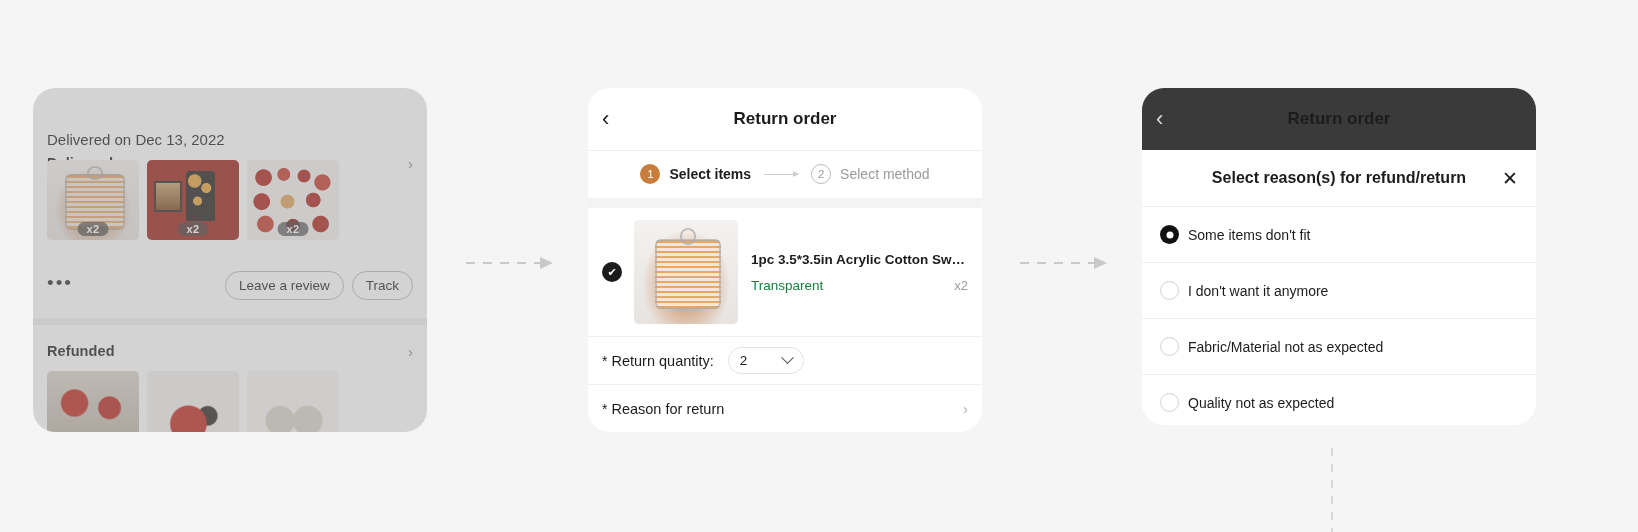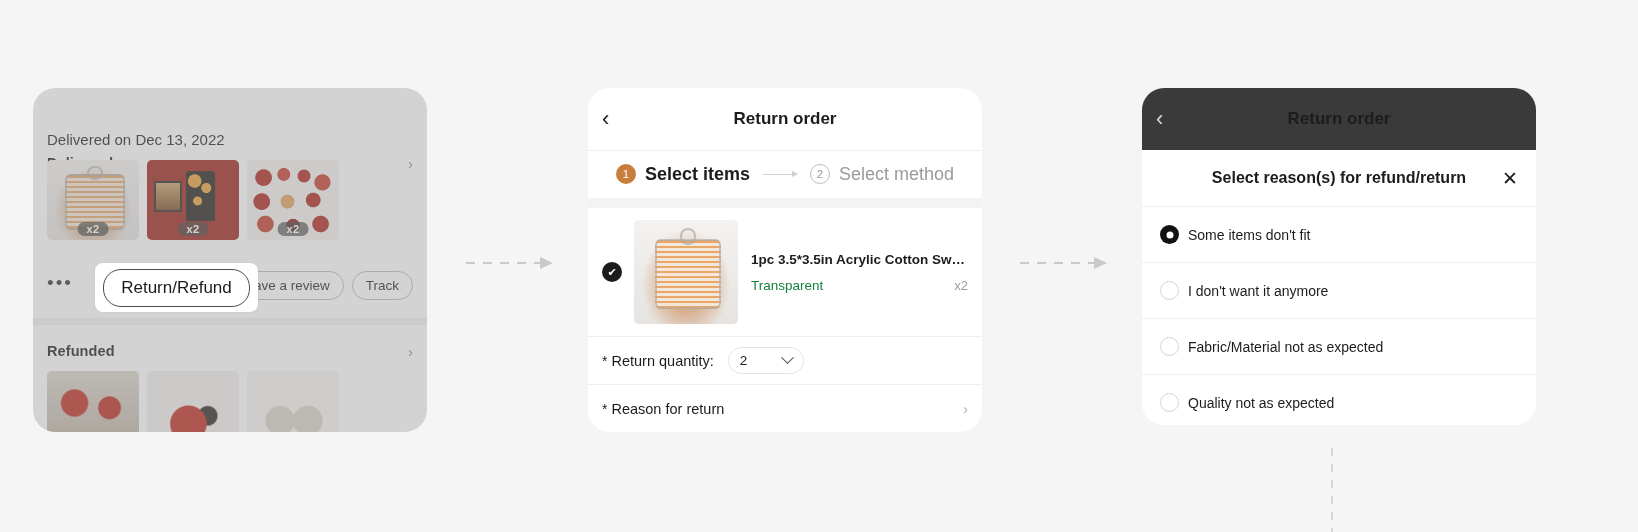--- a/index.html
+++ b/index.html
@@ -198,21 +198,21 @@
     gap: 9px;
     border-bottom: 1px solid #efefef;
   }
   .step-num {
     width: 20px; height: 20px; border-radius: 50%;
     display: flex; align-items: center; justify-content: center;
     font-size: 11.5px; box-sizing: border-box;
   }
   .step-num.active { background: #c87d3c; color: #fff; }
   .step-num.idle { border: 1px solid #bdbdbd; color: #9a9a9a; background: #fff; }
-  .step-label { font-size: 18px; text-align: center; }
+  .step-label { font-size: 14px; text-align: center; }
   .step-label.active { color: #1c1c1c; font-weight: bold; }
   .step-label.idle { color: #9a9a9a; }
   .step-arrow {
     width: 34px; height: 1px; background: #cfcfcf; position: relative; margin: 0 4px;
   }
   .step-arrow:after {
     content:""; position:absolute; right:-1px; top:-3px;
     border-left: 6px solid #cfcfcf;
     border-top: 3.5px solid transparent;
     border-bottom: 3.5px solid transparent;
@@ -387,23 +387,20 @@
         </div>
         <div class="thumb">
           <div class="art-xmas3"></div>
         </div>
       </div>
 
     </div>
 
     <div class="scrim"></div>
 
-    <div class="highlight-box" style="left:62px; top:175px; width:163px; height:49px;">
-      <button class="pill big">Return/Refund</button>
-    </div>
   </div>
 
   <div class="panel" id="panel-return">
 
     <div class="nav">
       <span class="nav-back">‹</span>
       <span class="nav-title">Return order</span>
     </div>
 
     <div class="steps">

